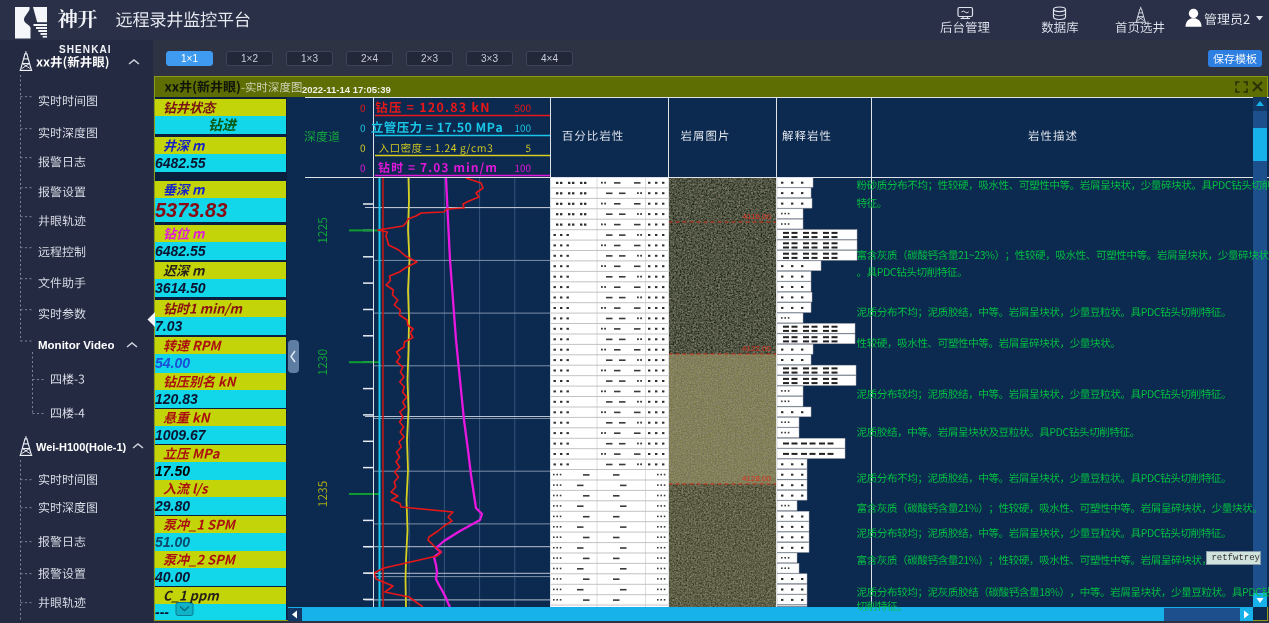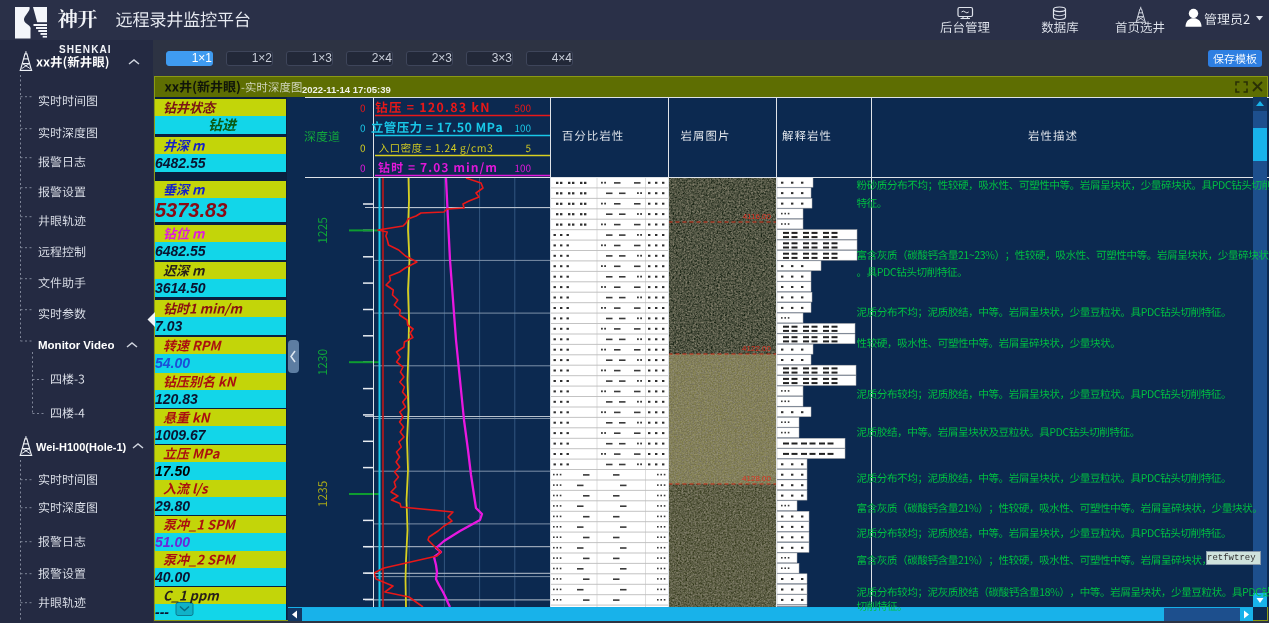--- a/index.html
+++ b/index.html
@@ -1,19 +1,19 @@
 <!DOCTYPE html>
 <html><head><meta charset="utf-8"><title>p</title><style>
 *{margin:0;padding:0;box-sizing:border-box}
 html,body{width:1269px;height:623px;overflow:hidden;background:#2d3343;font-family:"Liberation Sans",sans-serif}
 .abs{position:absolute}
 .topbar{position:absolute;left:0;top:0;width:1269px;height:40px;background:#2a3048}
 .sidebar{position:absolute;left:0;top:40px;width:153px;height:583px;background:#242a42}
 .content{position:absolute;left:153px;top:40px;width:1116px;height:583px;background:#2d3343}
-.tab{position:absolute;top:11px;width:47px;height:15px;background:#222838;border:1px solid #3e455a;border-radius:3px;color:#c9ced9;font-size:12px;text-align:right;line-height:13px}
+.tab{position:absolute;top:11px;width:47px;height:15px;background:#222838;border:1px solid #3e455a;border-radius:3px;color:#c9ced9;font-size:10px;text-align:center;line-height:13px}
 .tab.on{background:#3f9bf0;border-color:#3f9bf0;color:#fff}
 .savebtn{position:absolute;left:1055px;top:10px;width:54px;height:17px;background:#2e7fe2;border-radius:3px}
 .panel{position:absolute;left:1px;top:36px;width:1114px;height:545px;border:1px solid #8a9a14;background:#0c2950}
 .titlebar{position:absolute;left:0;top:0;width:1112px;height:20px;background:#5e6e02}
 .paramcol{position:absolute;left:0;top:20px;width:132px;height:523px;background:#0a1f3e}
 .plabel{position:absolute;left:0;width:131px;height:17px;background:#c3d509}
 .pvalue{position:absolute;left:0;width:131px;height:18px;background:#12d6e9;color:#07131f;
   font-style:italic;font-weight:bold;font-size:14px;line-height:18px}
 .vscroll{position:absolute;left:1098px;top:20px;width:14px;height:510px;background:#1d4f8d}
 .hscroll{position:absolute;left:133px;top:530px;width:965px;height:13px;background:#16afe9}
@@ -48,21 +48,21 @@
         <div class="pvalue" style="top:257px;height:24px;line-height:18px;color:#1d4ed8">54.00</div>
         <div class="plabel" style="top:276px"></div>
         <div class="pvalue" style="top:293px;height:18px;line-height:18px;color:#0a1430">120.83</div>
         <div class="plabel" style="top:312px"></div>
         <div class="pvalue" style="top:329px;height:18px;line-height:18px;color:#0a1430">1009.67</div>
         <div class="plabel" style="top:348px"></div>
         <div class="pvalue" style="top:365px;height:36px;line-height:18px;color:#000000">17.50</div>
         <div class="plabel" style="top:383px"></div>
         <div class="pvalue" style="top:400px;height:18px;line-height:18px;color:#0a1430">29.80</div>
         <div class="plabel" style="top:419px"></div>
-        <div class="pvalue" style="top:436px;height:18px;line-height:18px;color:#6d28d9">51.00</div>
+        <div class="pvalue" style="top:436px;height:18px;line-height:18px;color:#0c4a6e">51.00</div>
         <div class="plabel" style="top:454px"></div>
         <div class="pvalue" style="top:471px;height:18px;line-height:18px;color:#0a1430">40.00</div>
         <div class="plabel" style="top:490px"></div>
         <div class="pvalue" style="top:507px;height:16px;line-height:16px;color:#0a1430">---</div>
       </div>
     <div id="chartzone" style="position:absolute;left:150px;top:20px;width:965px;height:510px"><svg width="965" height="510" viewBox="0 0 965 510">
           <defs>
             <filter id="grav" x="0" y="0" width="100%" height="100%">
               <feTurbulence type="fractalNoise" baseFrequency="0.55" numOctaves="3" seed="7" stitchTiles="stitch" result="t"></feTurbulence>
               <feColorMatrix in="t" type="matrix" values="0 0 0 0 0.18  0 0 0 0 0.17  0 0 0 0 0.12  1.4 1.4 0 0 -0.9"></feColorMatrix>
@@ -1930,12 +1930,12 @@
       <use href="#g162" x="958"></use>
       <use href="#g163" x="1915"></use>
       <use href="#g164" x="2873"></use>
       <use href="#g148" x="3830"></use>
     </g>
   </svg>
 <div class="abs" style="left:59px;top:44px;color:#f2f4f8;font-size:10px;font-weight:bold;letter-spacing:1.1px;z-index:5">SHENKAI</div>
 <div class="abs" style="left:38px;top:339px;color:#fff;font-size:11.5px;font-weight:bold;z-index:5">Monitor Video</div>
 <div class="abs" style="left:36px;top:440.5px;color:#fff;font-size:11px;font-weight:bold;z-index:5">Wei-H100(Hole-1)</div>
 <div class="abs" style="left:302px;top:84px;color:#f0f2e8;font-size:9.5px;font-weight:bold;z-index:5">2022-11-14 17:05:39</div>
-<div class="abs" style="left:1206px;top:551px;width:55px;height:14px;background:#cfe2dc;border:1px solid #8899aa;color:#333;font-size:9px;line-height:13px;text-align:left;z-index:60;font-family:'Liberation Mono',monospace">retfwtrey</div>
+<div class="abs" style="left:1206px;top:551px;width:55px;height:14px;background:#cfe2dc;border:1px solid #8899aa;color:#333;font-size:9px;line-height:13px;text-align:right;z-index:60;font-family:'Liberation Mono',monospace">retfwtrey</div>
 </body></html>

